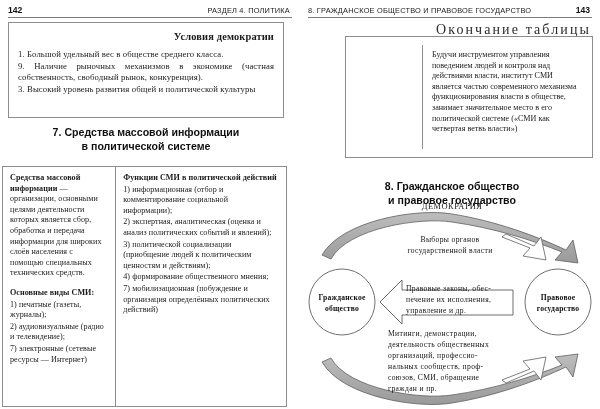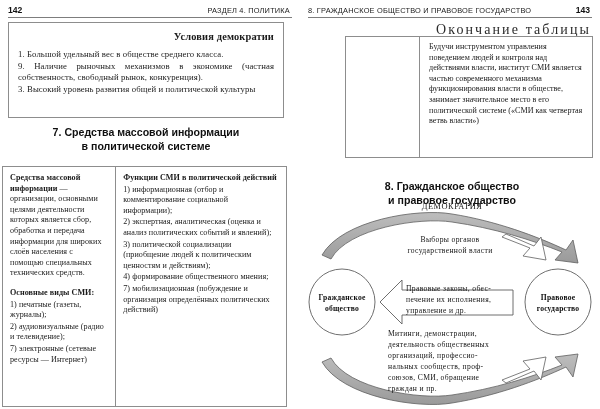--- a/index.html
+++ b/index.html
@@ -146,21 +146,21 @@
     font-size: 14px;
     letter-spacing: 2.1px;
     color: #2a2a2a;
   }
   #table-cont {
     left: 45px;
     top: 36px;
     width: 248px;
     height: 122px;
     display: flex;
-    padding: 0;
+    padding: 8px;
   }
   .ccol-left  { width: 74px; border-right: 1px solid #8d8d8d; }
   .ccol-right {
     width: 174px;
     box-sizing: border-box;
     padding: 5px 7px 4px 9px;
     font-size: 8.1px;
     line-height: 10.6px;
   }
   .ccol-right p { margin: 0; }

